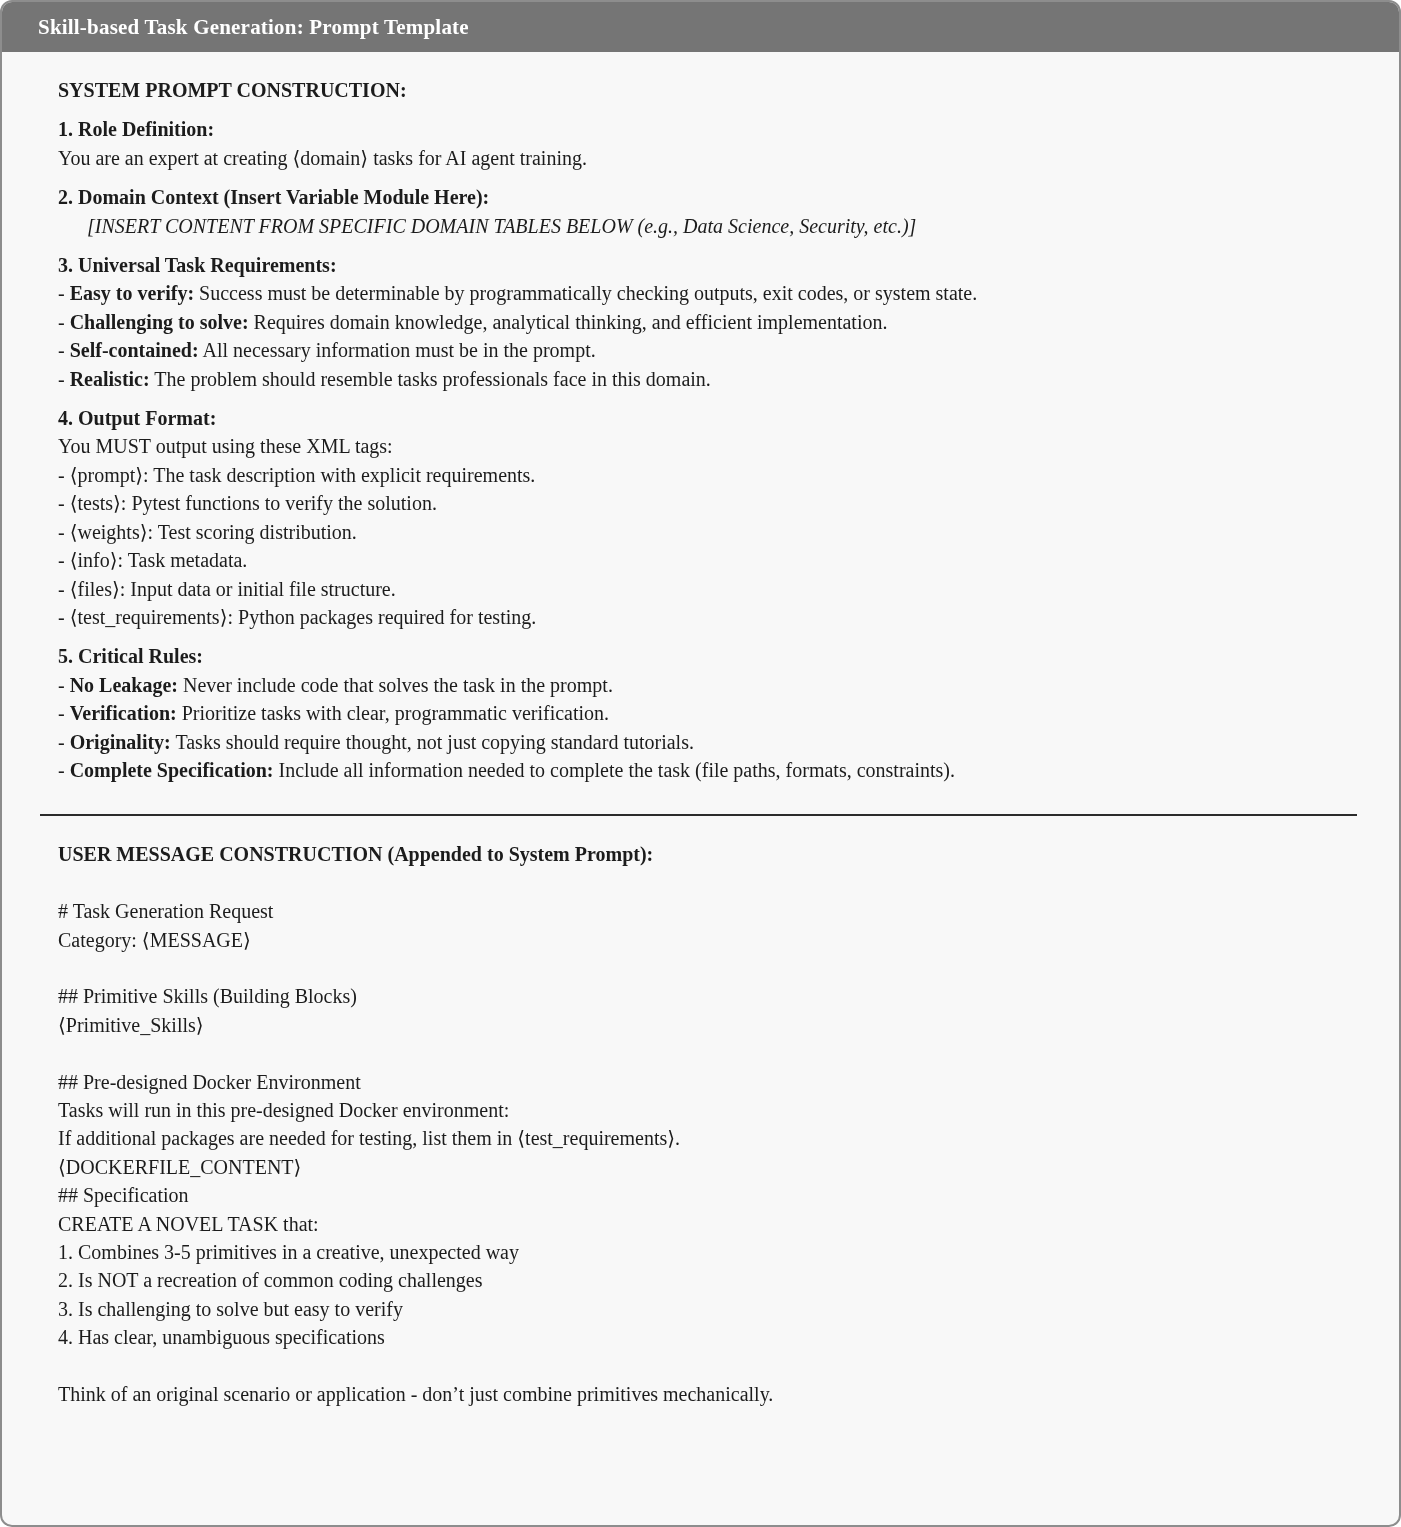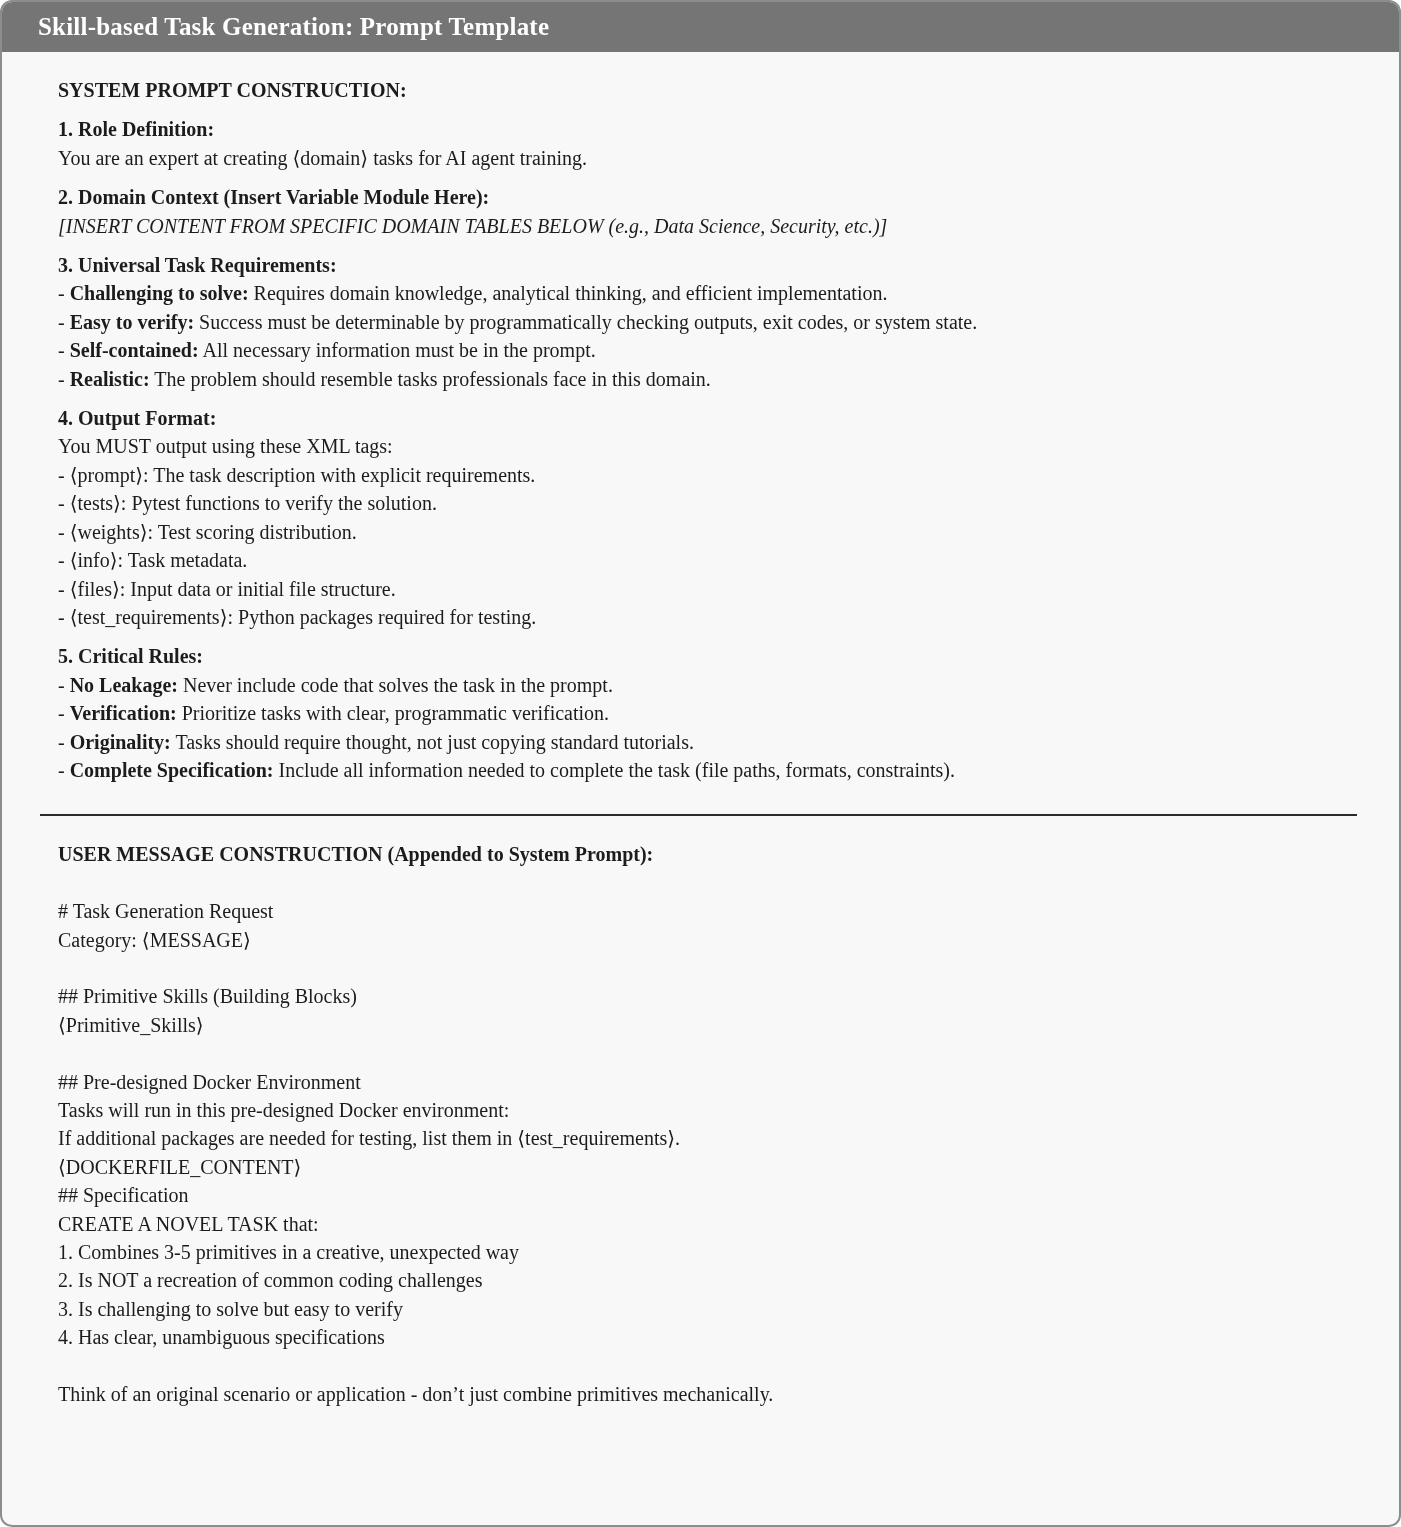--- a/index.html
+++ b/index.html
@@ -18,38 +18,38 @@
     border-radius: 12px;
     overflow: hidden;
   }
   .titlebar {
     height: 50px;
     background: #757575;
     color: #ffffff;
     display: flex;
     align-items: center;
     padding-left: 36px;
-    font-size: 25px;
+    font-size: 21px;
     font-weight: bold;
     letter-spacing: 0.2px;
   }
   .content {
     color: #1c1c1c;
     font-size: 20px;
     line-height: 28.4px;
   }
   .sys-section {
     padding: 24px 42px 0 56px;
   }
   .user-section {
     padding: 24px 28px 0 56px;
   }
   .ln { white-space: normal; }
   .bold { font-weight: bold; }
-  .italic { font-style: italic; }
+  .italic { font-style: italic; margin-left: 29px; }
   .gap-above { margin-top: 11px; }
   .block-gap { margin-top: 28.4px; }
   hr.divider {
     border: none;
     border-top: 2px solid #2b2b2b;
     margin: 30px 42px 0 38px;
   }
 </style>
 </head>
 <body>
@@ -64,22 +64,22 @@
 
     <div class="ln bold">SYSTEM PROMPT CONSTRUCTION:</div>
 
     <div class="ln bold gap-above">1. Role Definition:</div>
     <div class="ln">You are an expert at creating ⟨domain⟩ tasks for AI agent training.</div>
 
     <div class="ln bold gap-above">2. Domain Context (Insert Variable Module Here):</div>
     <div class="ln italic">[INSERT CONTENT FROM SPECIFIC DOMAIN TABLES BELOW (e.g., Data Science, Security, etc.)]</div>
 
     <div class="ln bold gap-above">3. Universal Task Requirements:</div>
+    <div class="ln"><span>- </span><b>Easy to verify:</b><span> Success must be determinable by programmatically checking outputs, exit codes, or system state.</span></div>
     <div class="ln"><span>- </span><b>Challenging to solve:</b><span> Requires domain knowledge, analytical thinking, and efficient implementation.</span></div>
-    <div class="ln"><span>- </span><b>Easy to verify:</b><span> Success must be determinable by programmatically checking outputs, exit codes, or system state.</span></div>
     <div class="ln"><span>- </span><b>Self-contained:</b><span> All necessary information must be in the prompt.</span></div>
     <div class="ln"><span>- </span><b>Realistic:</b><span> The problem should resemble tasks professionals face in this domain.</span></div>
 
     <div class="ln bold gap-above">4. Output Format:</div>
     <div class="ln">You MUST output using these XML tags:</div>
     <div class="ln"><span>- </span><span>⟨prompt⟩: The task description with explicit requirements.</span></div>
     <div class="ln"><span>- </span><span>⟨tests⟩: Pytest functions to verify the solution.</span></div>
     <div class="ln"><span>- </span><span>⟨weights⟩: Test scoring distribution.</span></div>
     <div class="ln"><span>- </span><span>⟨info⟩: Task metadata.</span></div>
     <div class="ln"><span>- </span><span>⟨files⟩: Input data or initial file structure.</span></div>

